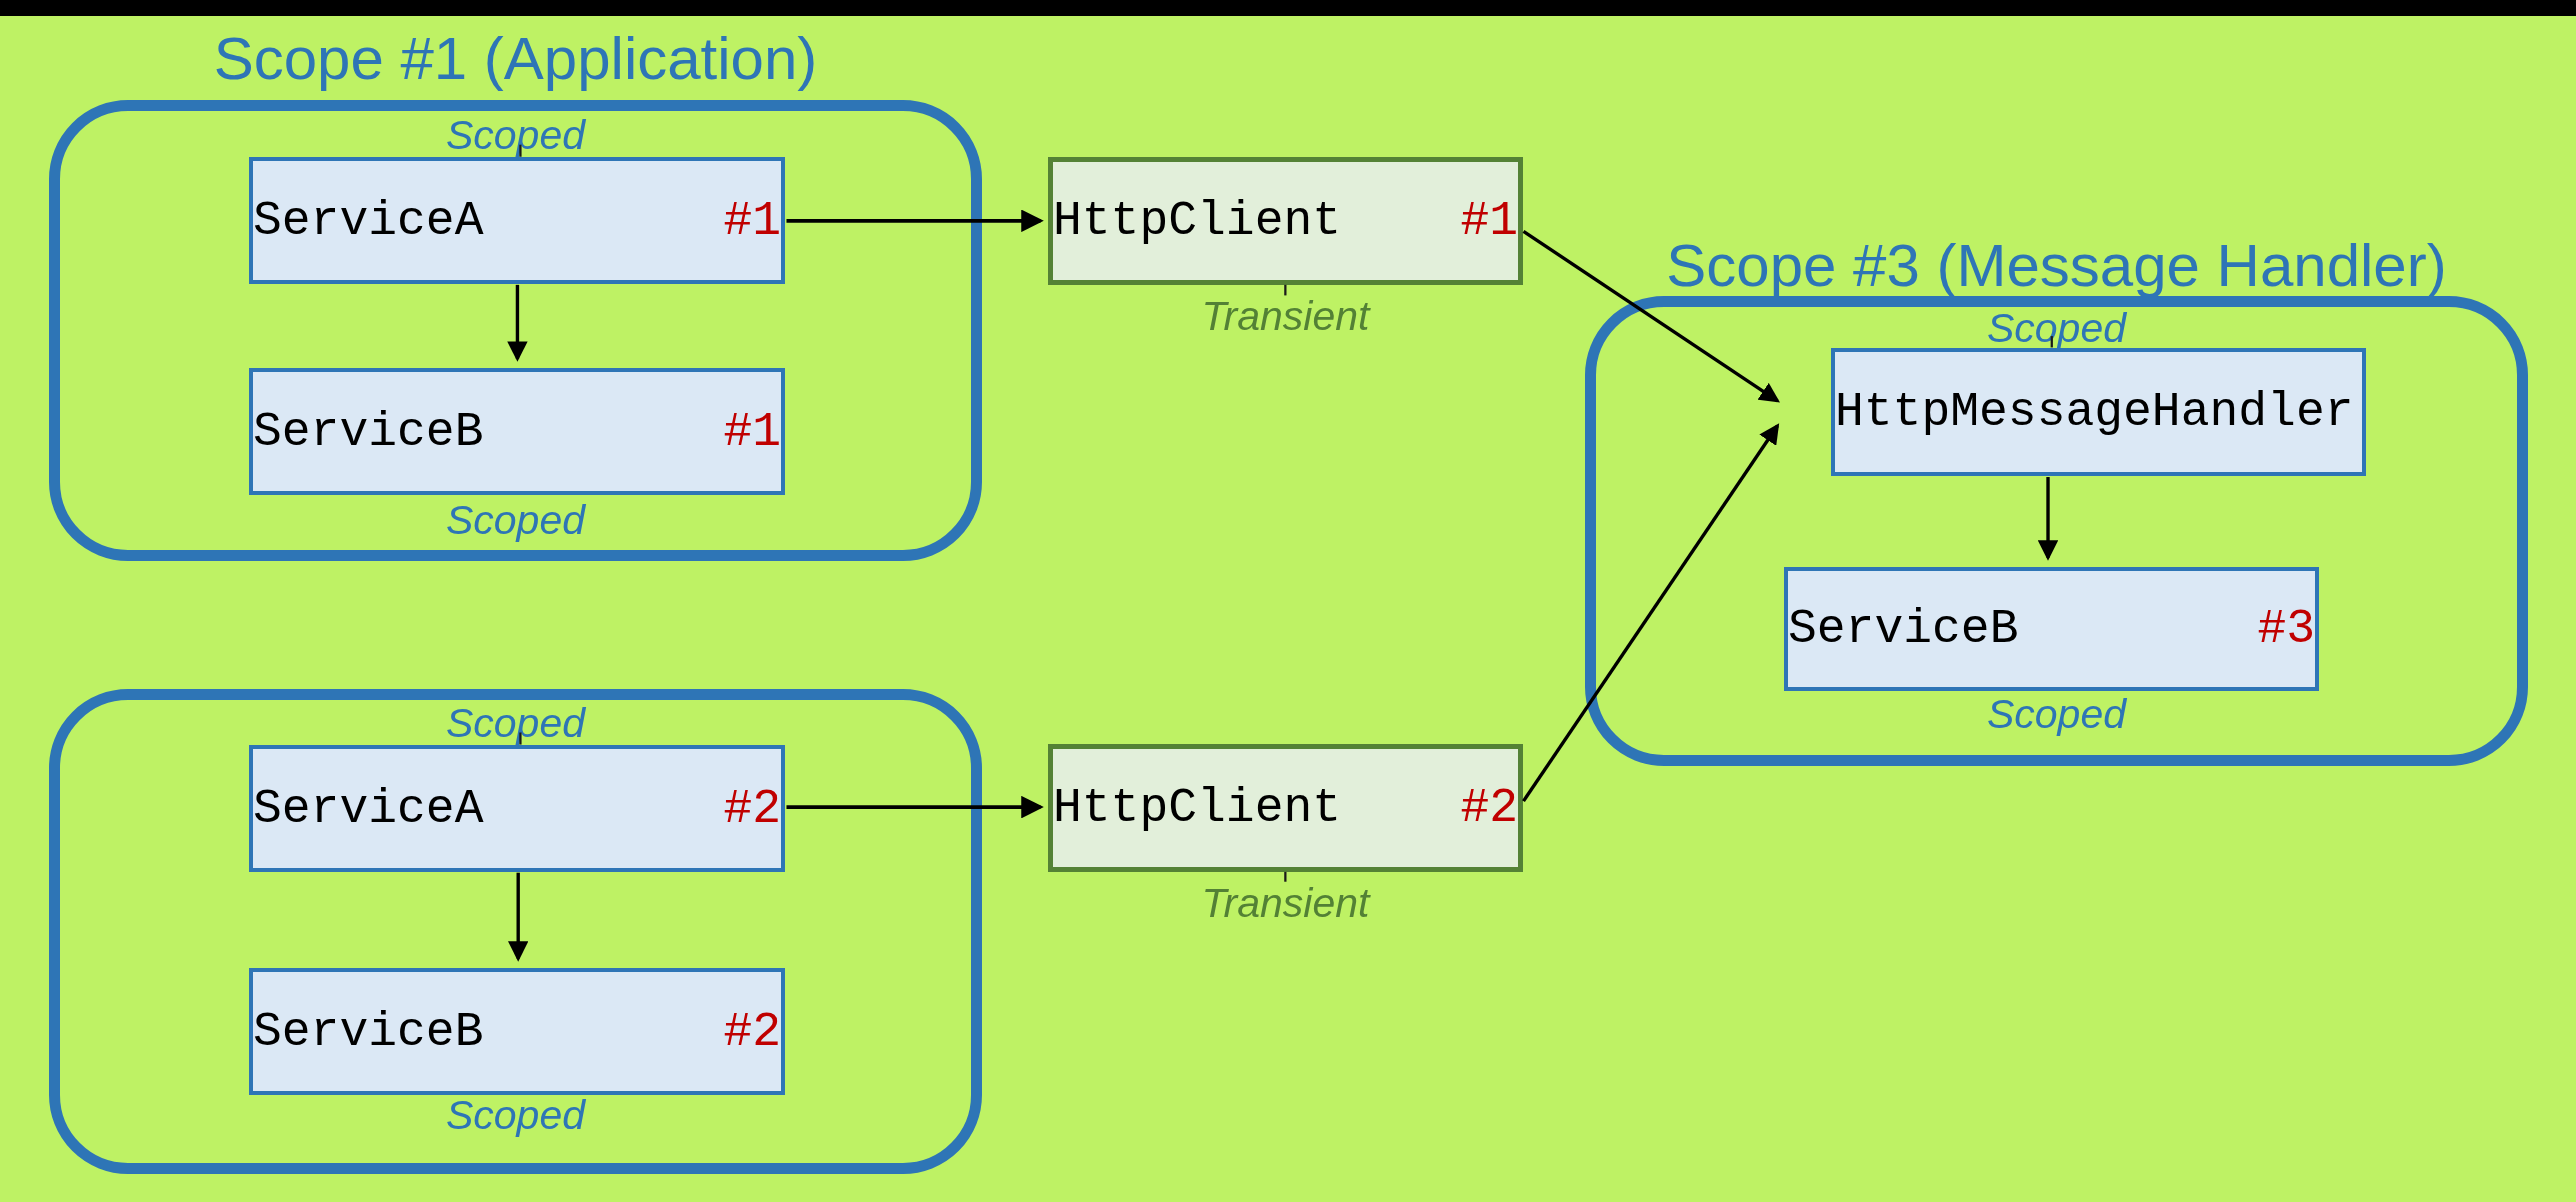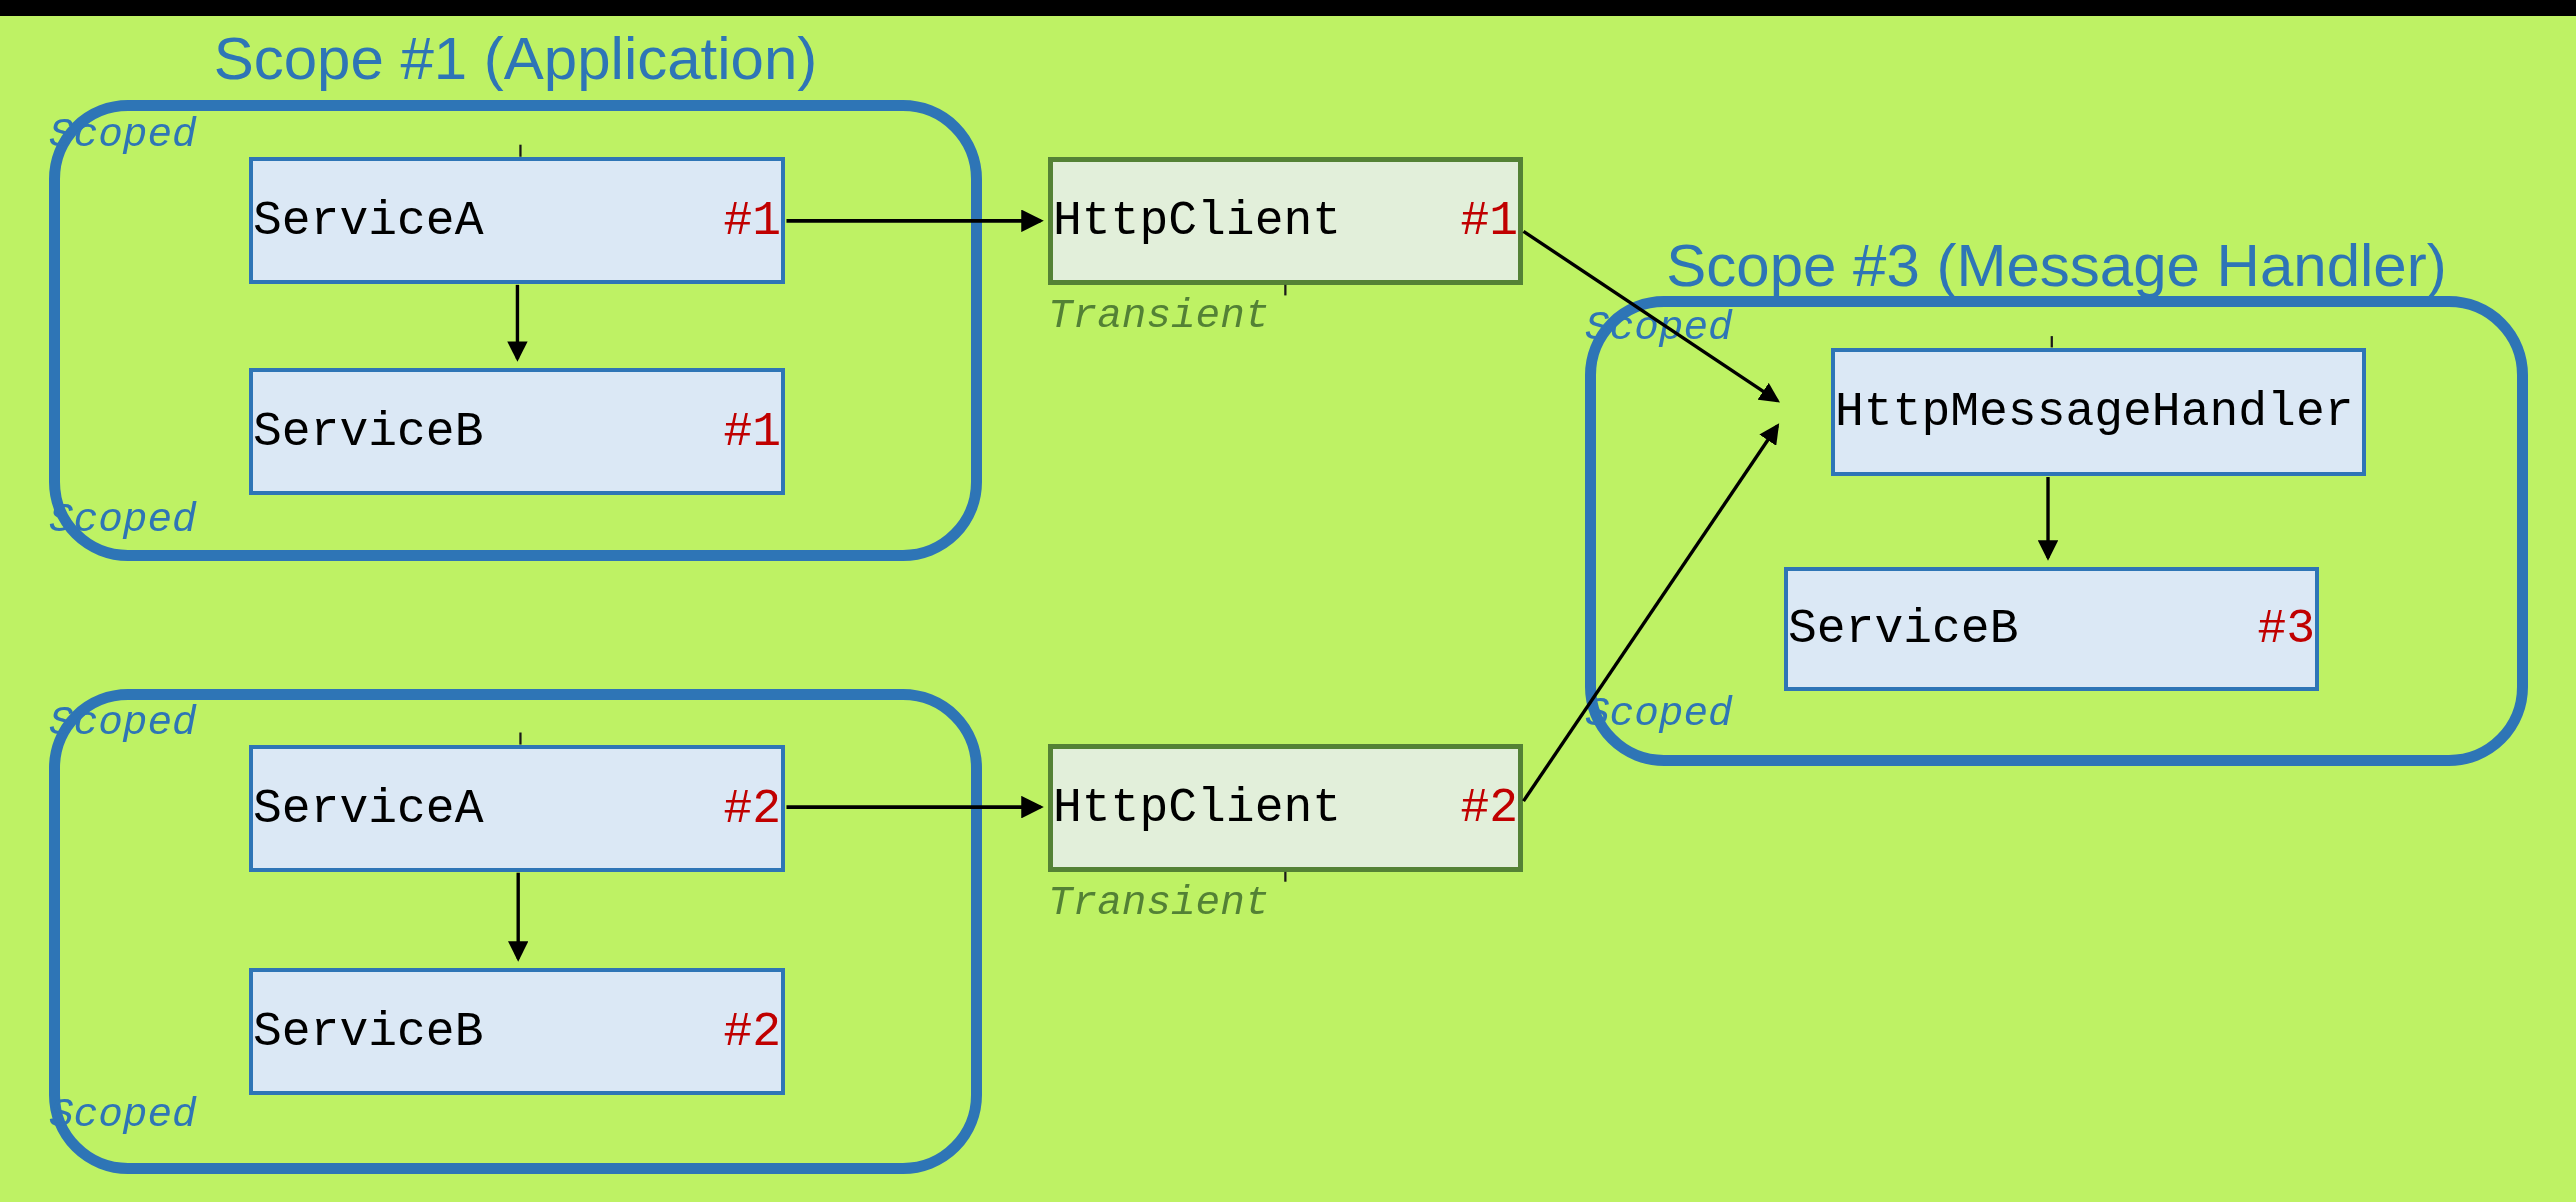--- a/index.html
+++ b/index.html
@@ -19,21 +19,21 @@
   .scope-title{
     position:absolute;color:#2e75b6;font-size:60px;line-height:63px;
     text-align:center;white-space:nowrap;
   }
   #scope1-title{left:49px;top:27px;width:933px;}
   #scope2-title{left:49px;top:615px;width:933px;}
   #scope3-title{left:1585px;top:234px;width:943px;}
 
   .side-label{
     position:absolute;font-size:41px;line-height:44px;font-style:italic;
-    text-align:left;white-space:nowrap;font-family:Liberation Mono, monospace;
+    text-align:center;white-space:nowrap;
   }
   .blue-text{color:#2e75b6;}
   .green-text{color:#538135;}
   #scope1-scoped-top{left:49px;top:113px;width:933px;}
   #scope1-scoped-bottom{left:49px;top:498px;width:933px;}
   #scope2-scoped-top{left:49px;top:701px;width:933px;}
   #scope2-scoped-bottom{left:49px;top:1093px;width:933px;}
   #scope3-scoped-top{left:1585px;top:306px;width:943px;}
   #scope3-scoped-bottom{left:1585px;top:692px;width:943px;}
   #transient1{left:1048px;top:294px;width:475px;}

